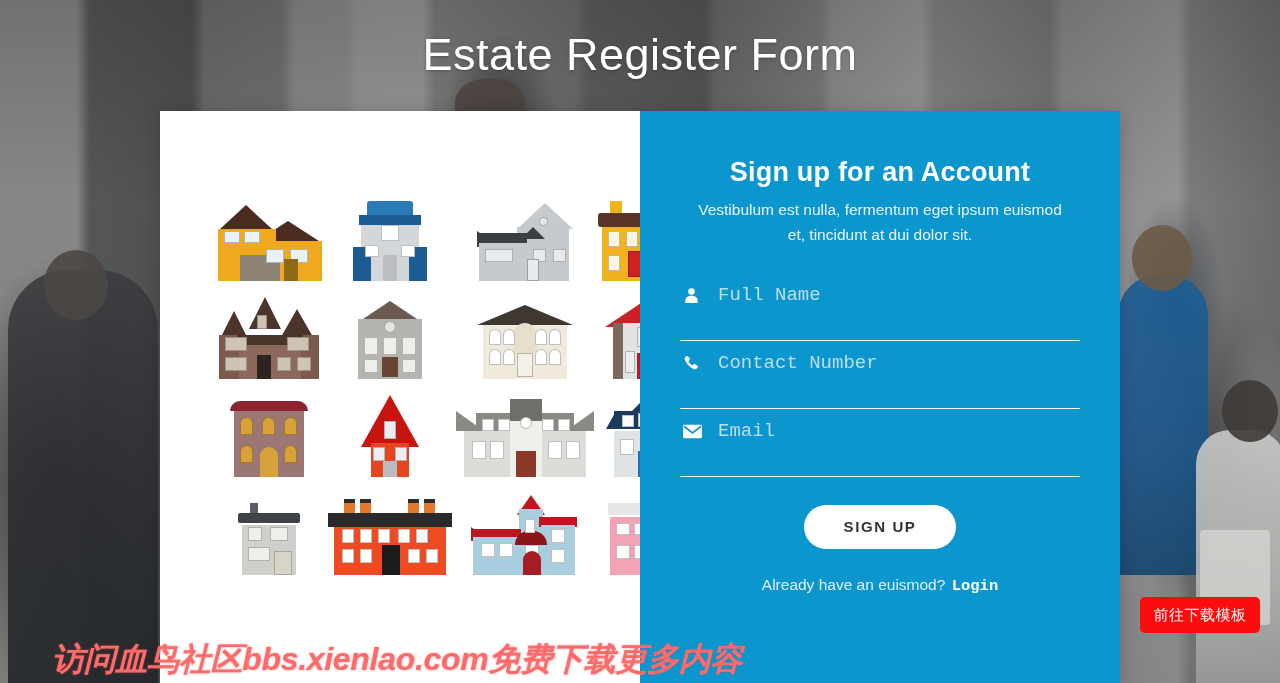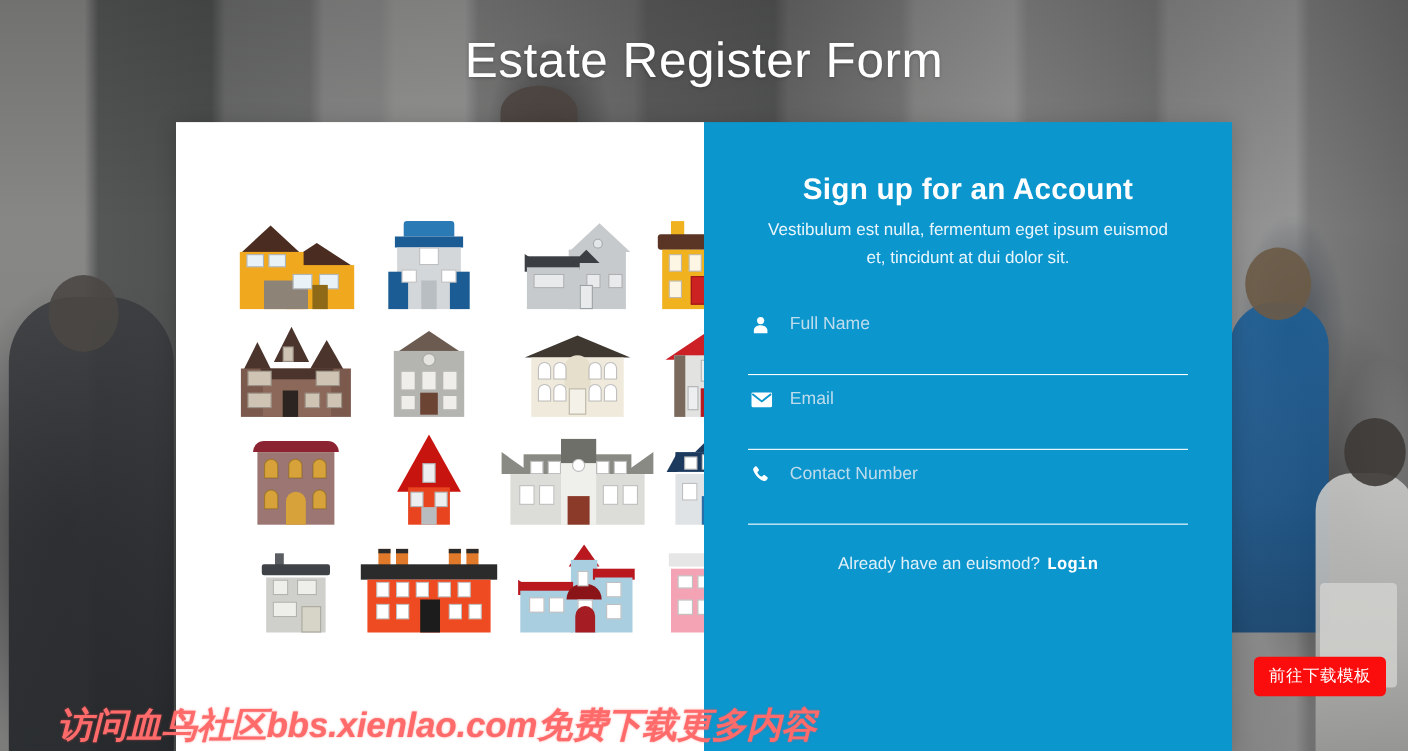--- a/index.html
+++ b/index.html
@@ -165,22 +165,22 @@
     padding-left: 3px;
     height: 22px;
   }
   .field-icon svg { display: block; }
   .field-input {
     flex: 1;
     background: transparent;
     border: none;
     outline: none;
     color: #ffffff;
-    font-family: Liberation Sans, sans-serif;
-    font-size: 16px;
+    font-family: Liberation Mono, monospace;
+    font-size: 19px;
     line-height: 22px;
     height: 22px;
     padding: 0 0 0 8px;
   }
   .field-input::placeholder { color: #bfdcec; opacity: 1; }
 
   .signup-wrap { text-align: center; margin-top: 28px; }
   .signup-btn {
     display: inline-block;
     background: #ffffff;
@@ -523,38 +523,41 @@
           <svg width="17" height="17" viewBox="0 0 16 16" fill="#ffffff" aria-hidden="true">
             <circle cx="8" cy="4.2" r="3.1"></circle>
             <path d="M8 8.2c-3.3 0-5.8 1.9-5.8 4.3V15h11.6v-2.5C13.8 10.1 11.3 8.2 8 8.2z"></path>
           </svg>
         </span>
         <input class="field-input" type="text" placeholder="Full Name" style="">
       </div>
 
       <div class="field">
         <span class="field-icon">
+          <svg width="17" height="17" viewBox="0 0 16 16" fill="#ffffff" aria-hidden="true">
+            <path d="M3.2 1.1c.5-.4 1.2-.3 1.6.2l1.5 2c.3.5.3 1.1-.1 1.5l-.8.8c-.2.2-.2.5-.1.7.7 1.4 1.9 2.6 3.3 3.3.2.1.5.1.7-.1l.8-.8c.4-.4 1-.4 1.5-.1l2 1.5c.5.4.6 1.1.2 1.6l-.9 1.1c-.5.6-1.3.8-2 .6C7.3 12.6 3.4 8.7 1.7 4.2c-.3-.7 0-1.5.6-2l.9-1.1z"></path>
+          </svg>
+        </span>
+        <input class="field-input" type="text" placeholder="Contact Number" style="">
+      </div>
+
+      <div class="field">
+        <span class="field-icon">
           <svg width="19" height="15" viewBox="0 0 20 15" fill="#ffffff" aria-hidden="true">
             <rect x="0" y="0.5" width="20" height="14" rx="1.4"></rect>
             <path d="M1 2 L10 9 L19 2" fill="none" stroke="#0b96ce" stroke-width="1.8"></path>
           </svg>
         </span>
         <input class="field-input" type="text" placeholder="Email" style="">
       </div>
 
-      <div class="field">
-        <span class="field-icon">
-          <svg width="17" height="17" viewBox="0 0 16 16" fill="#ffffff" aria-hidden="true">
-            <path d="M3.2 1.1c.5-.4 1.2-.3 1.6.2l1.5 2c.3.5.3 1.1-.1 1.5l-.8.8c-.2.2-.2.5-.1.7.7 1.4 1.9 2.6 3.3 3.3.2.1.5.1.7-.1l.8-.8c.4-.4 1-.4 1.5-.1l2 1.5c.5.4.6 1.1.2 1.6l-.9 1.1c-.5.6-1.3.8-2 .6C7.3 12.6 3.4 8.7 1.7 4.2c-.3-.7 0-1.5.6-2l.9-1.1z"></path>
-          </svg>
-        </span>
-        <input class="field-input" type="text" placeholder="Contact Number" style="">
+
+      <div class="signup-wrap">
+        <button class="signup-btn">SIGN UP</button>
       </div>
-
-
 
       <div class="login-line">
         <span>Already have an euismod?</span>
         <a class="login-link" href="#">Login</a>
       </div>
 
     </div>
   </div>
 
   <div class="watermark">访问血鸟社区bbs.xienlao.com免费下载更多内容</div>

